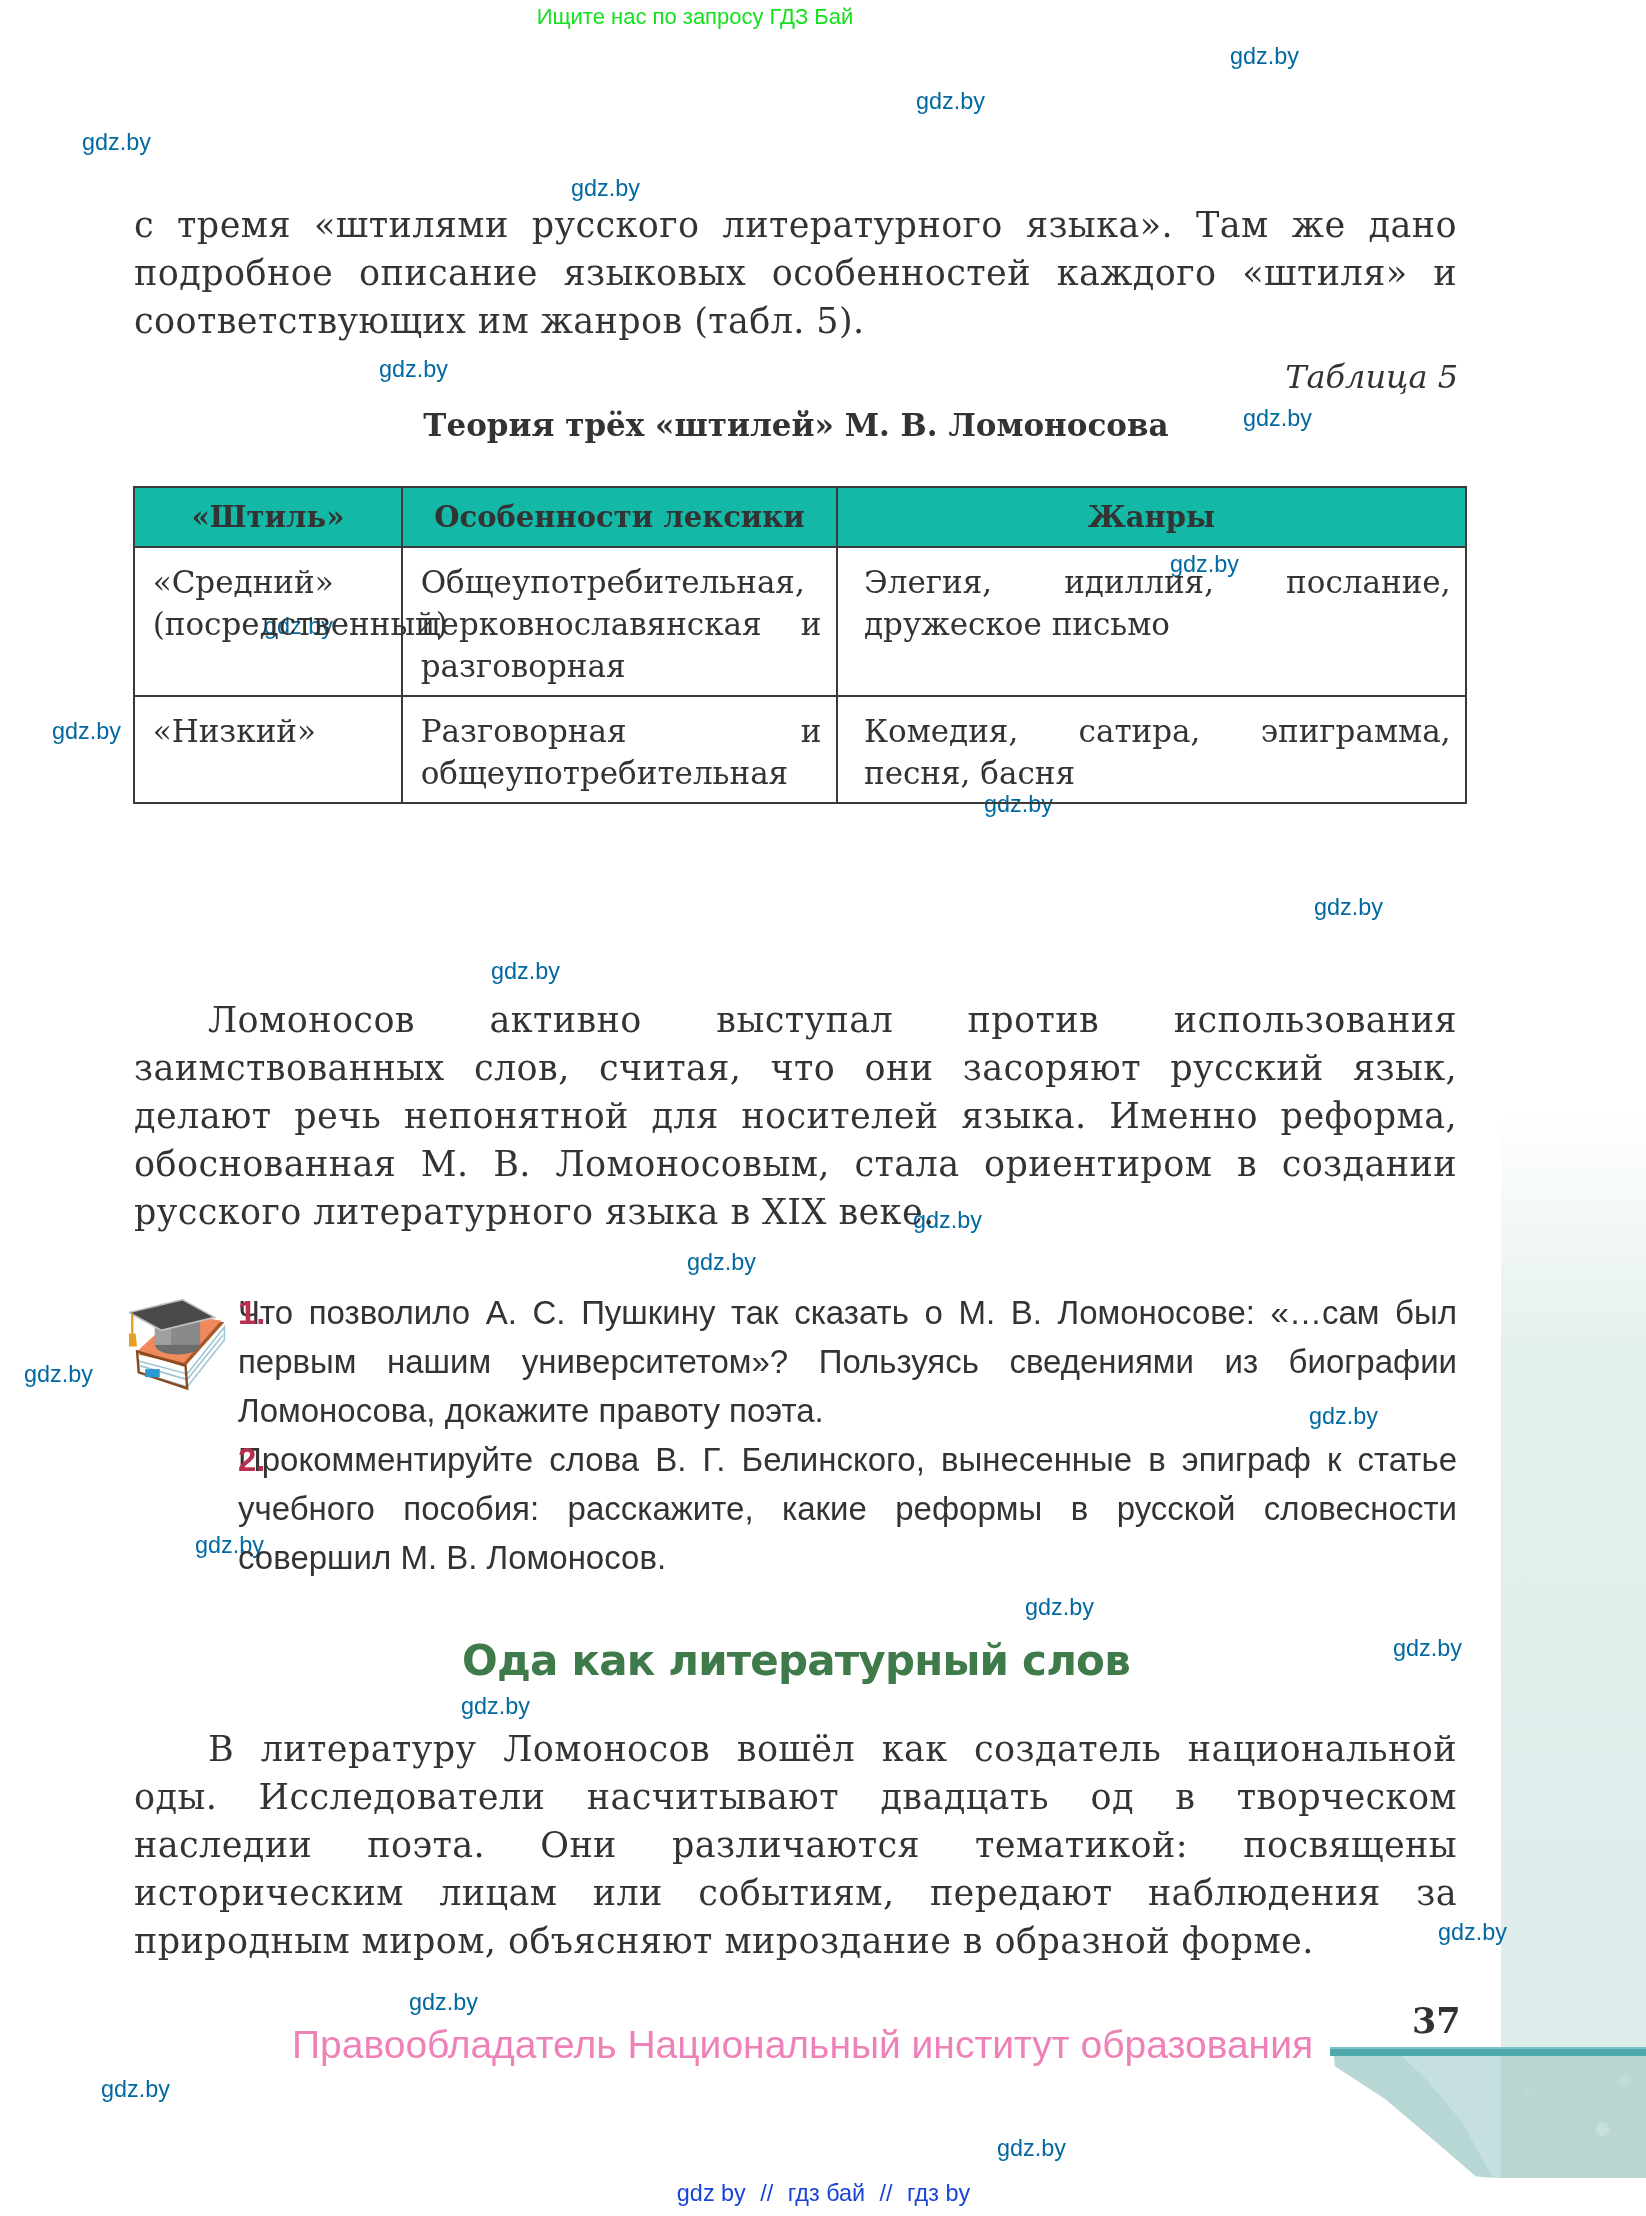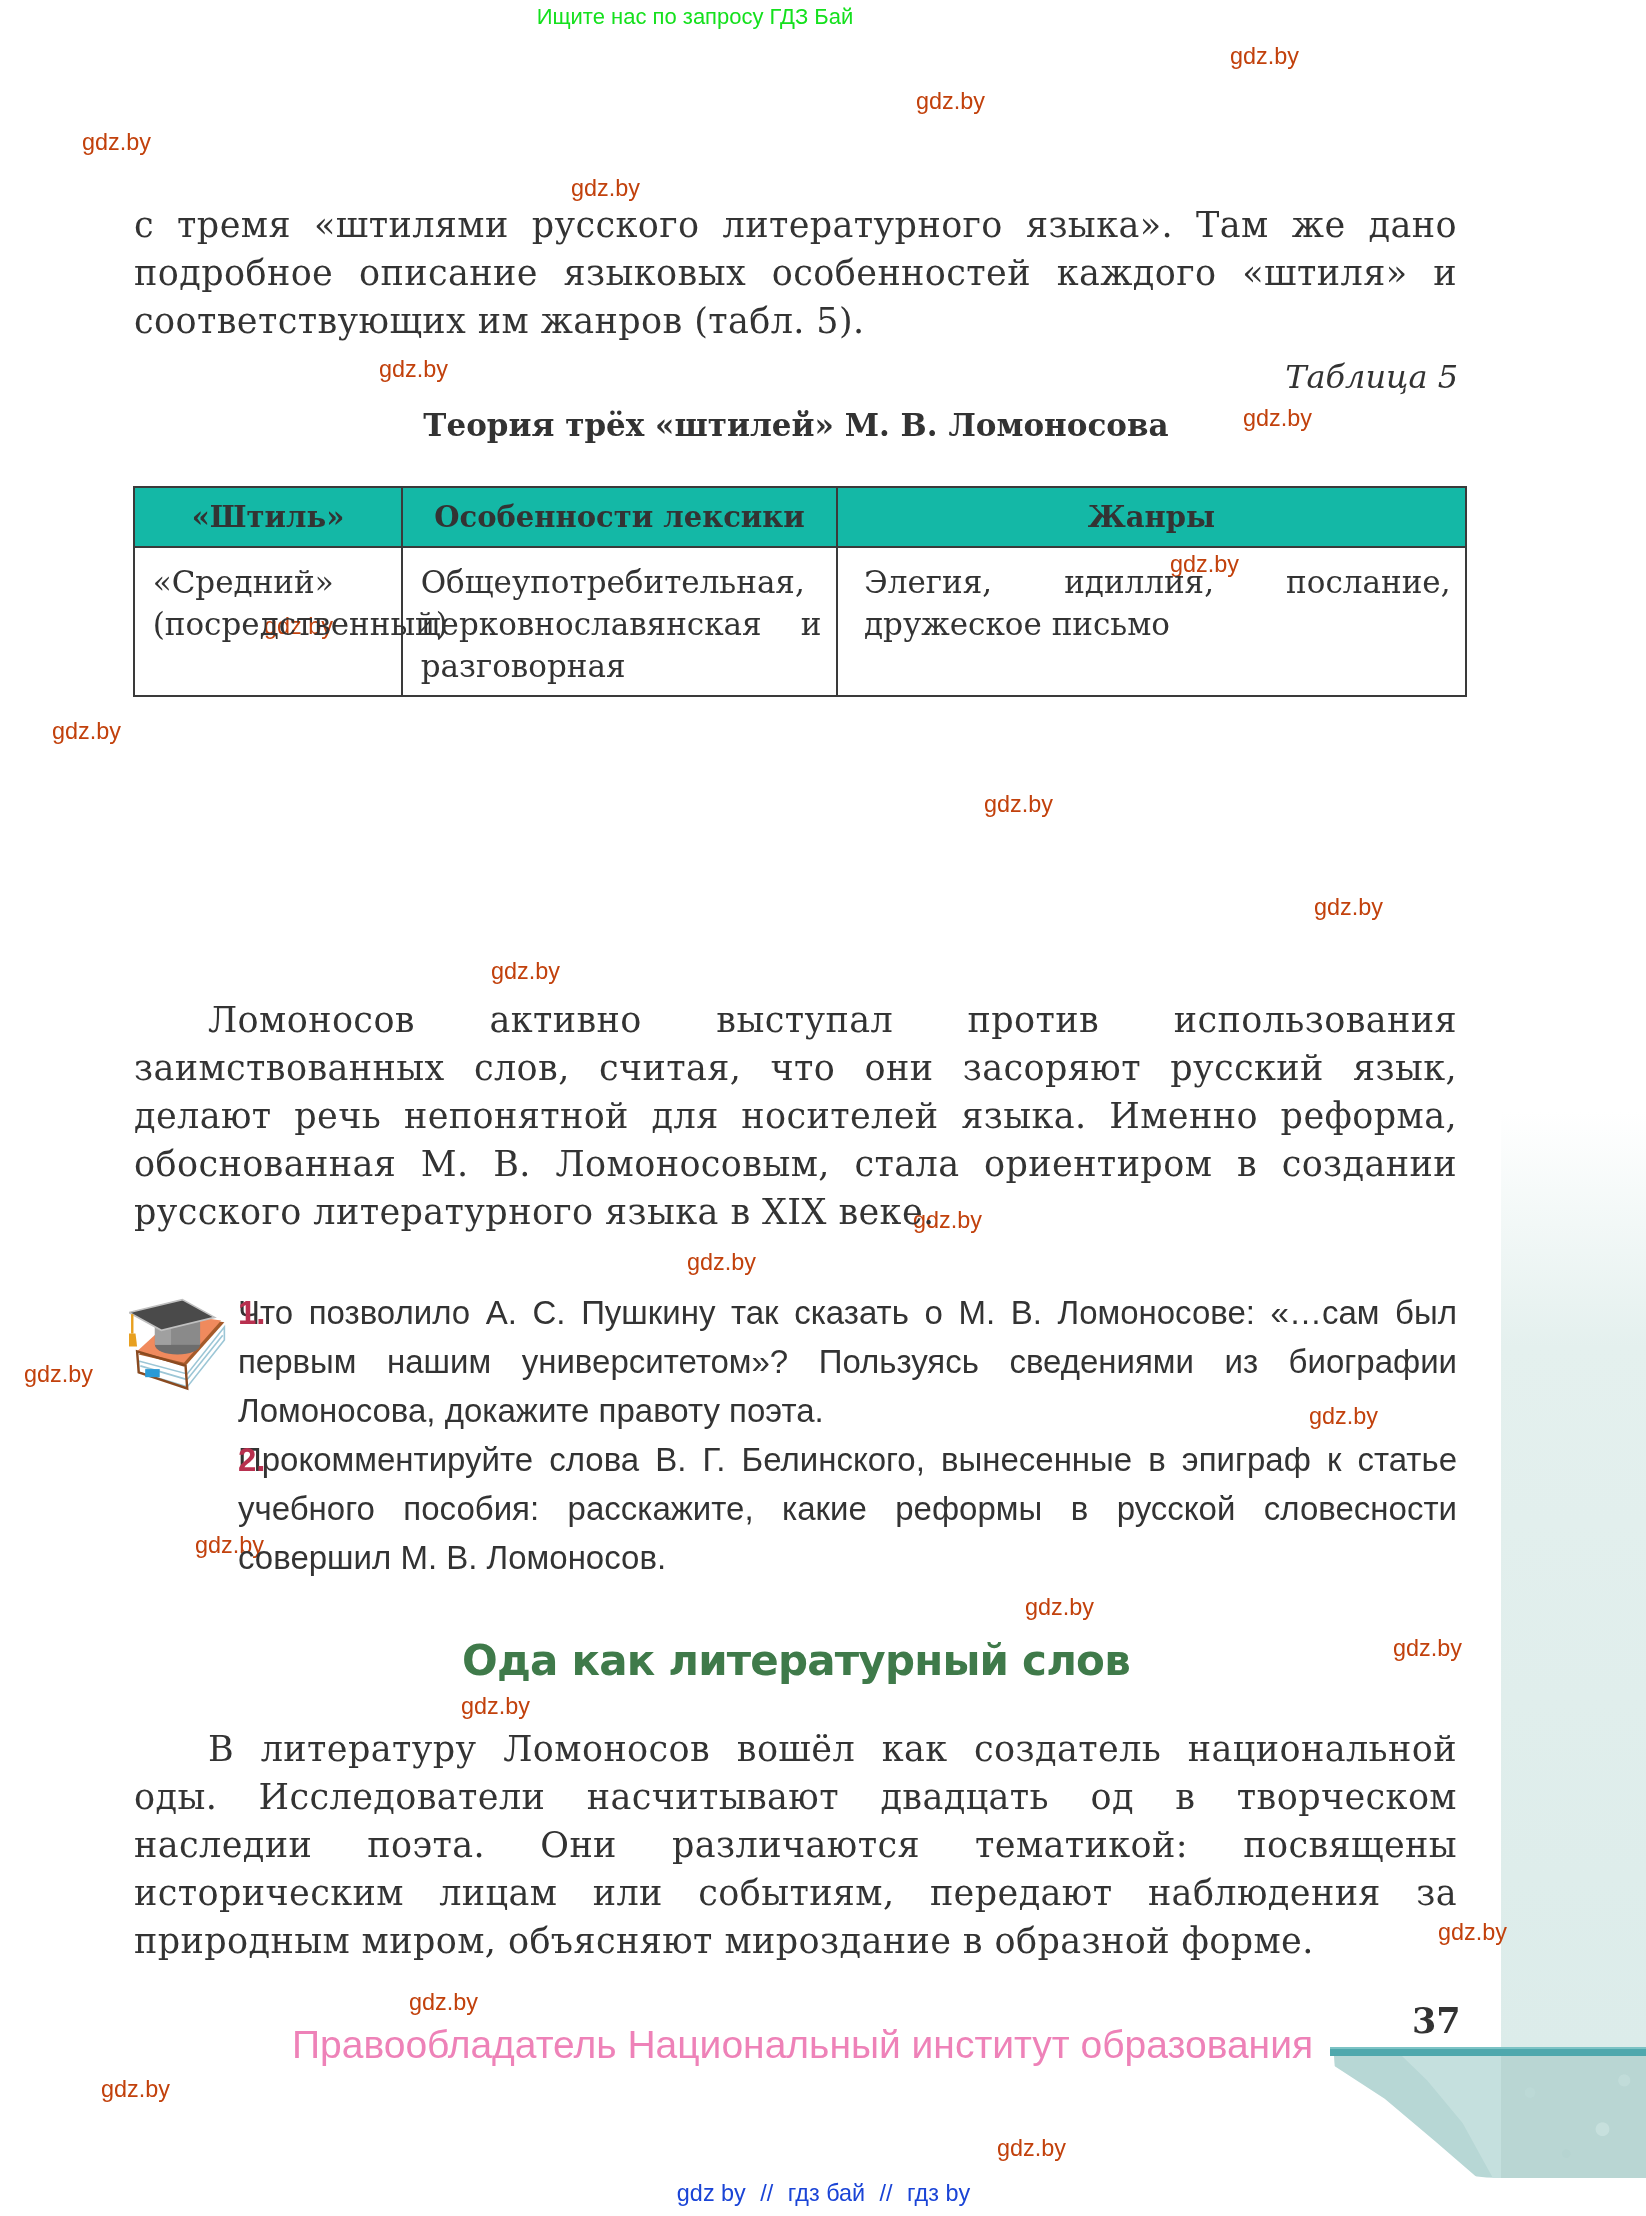--- a/index.html
+++ b/index.html
@@ -45,21 +45,21 @@
 
   
   .top-banner {
     position:absolute; left:0; top:4px; width:1390px; text-align:center;
     font-family:"Liberation Sans", sans-serif; font-size:22px; color:#14e01d;
   }
 
   
   .wm {
     position:absolute; font-family:"Liberation Sans", sans-serif;
-    font-size:23.4px; color:#c2410c; white-space:nowrap; line-height:1;
+    font-size:23.4px; color:#0369a1; white-space:nowrap; line-height:1;
   }
 
   
   .para {
     position:absolute; left:134px; width:1323px;
     font-size:35px; line-height:48px; text-align:justify; color:#333;
     letter-spacing:0.4px;
   }
 
   .table-label {
@@ -171,20 +171,25 @@
       <th>Особенности лексики</th>
       <th>Жанры</th>
     </tr>
   </thead>
   <tbody>
     <tr style="height:139px">
       <td>«Средний» (посредственный)</td>
       <td>Общеупотребительная, церковнославянская и разговорная</td>
       <td class="col3">Элегия, идиллия, послание, дружеское письмо</td>
     </tr>
+    <tr style="height:102px">
+      <td>«Низкий»</td>
+      <td>Разговорная и общеупотребительная</td>
+      <td class="col3">Комедия, сатира, эпиграмма, песня, басня</td>
+    </tr>
   </tbody>
 </table>
 
 <div class="para" style="top:996px; text-indent:74px">Ломоносов активно выступал против использования заимствованных слов, считая, что они засоряют русский язык, делают речь непонятной для носителей языка. Именно реформа, обоснованная М. В. Ломоносовым, стала ориентиром в создании русского литературного языка в XIX веке.</div>
 
 <svg class="q-icon" viewBox="0 0 120 125">
   <polygon points="12,70 70,84 118,30 64,22" fill="#a55a2a"></polygon>
   <polygon points="10,66 68,80 114,28 60,20" fill="#f08a5d"></polygon>
   <polygon points="12,92 72,110 118,52 118,36 72,94 12,78" fill="#ffffff" stroke="#9cc6d6" stroke-width="2"></polygon>
   <line x1="14" y1="84" x2="72" y2="101" stroke="#9cc6d6" stroke-width="2"></line>

